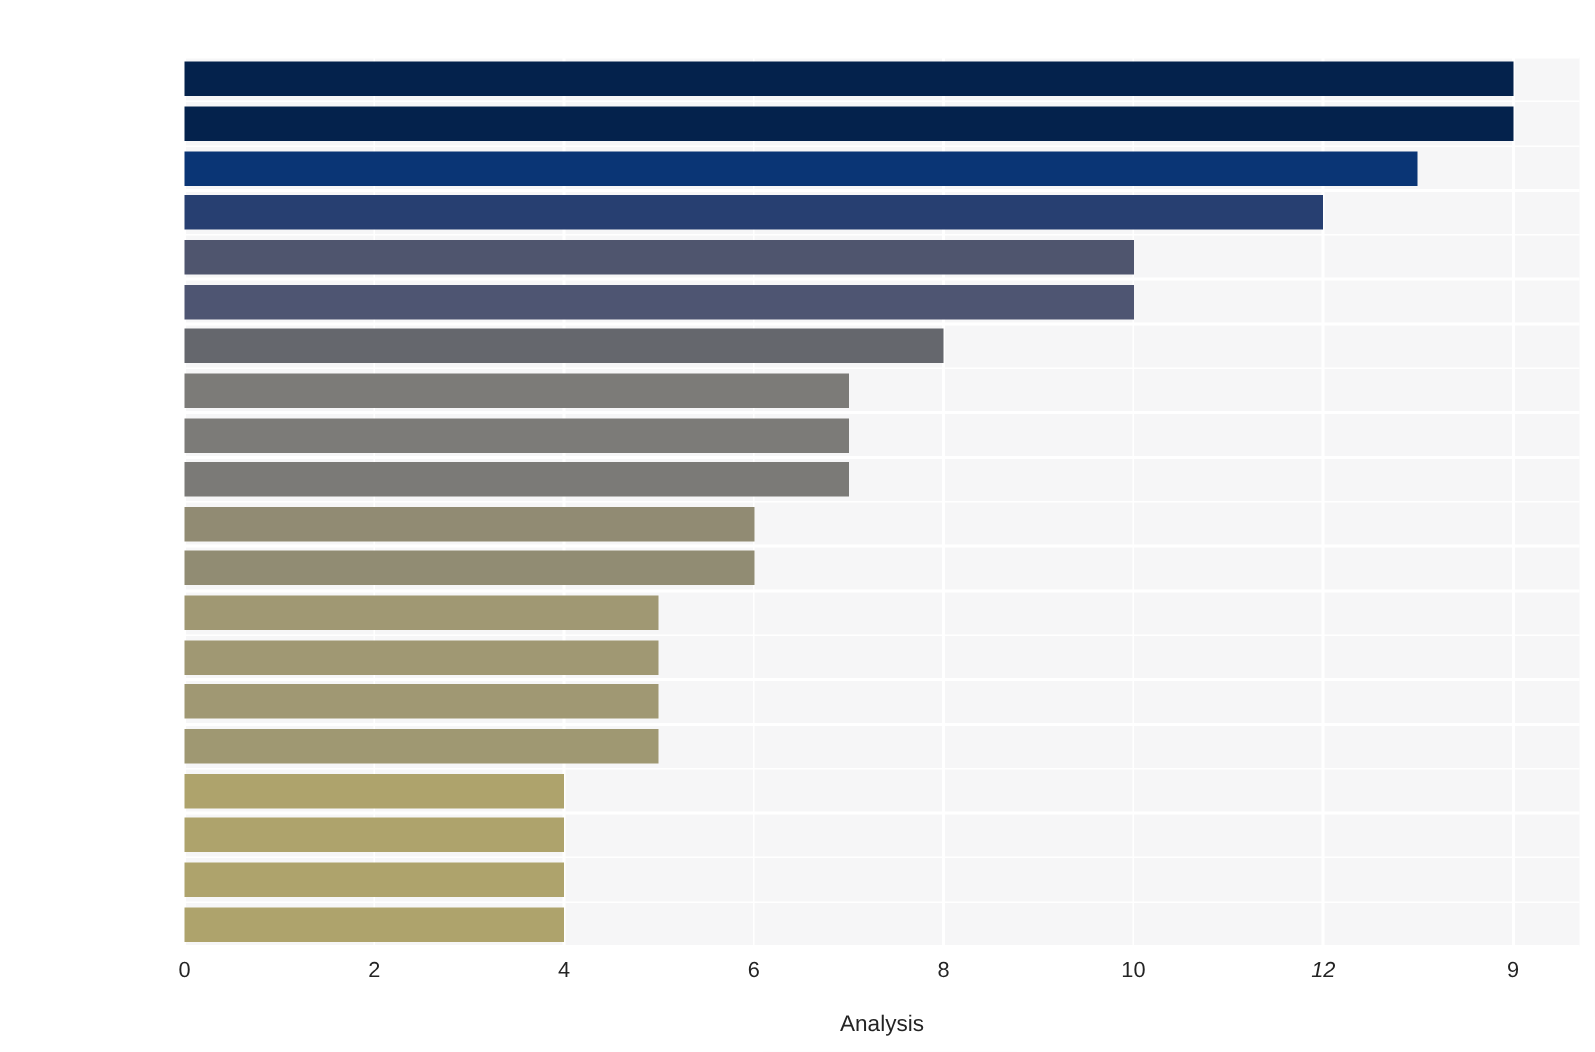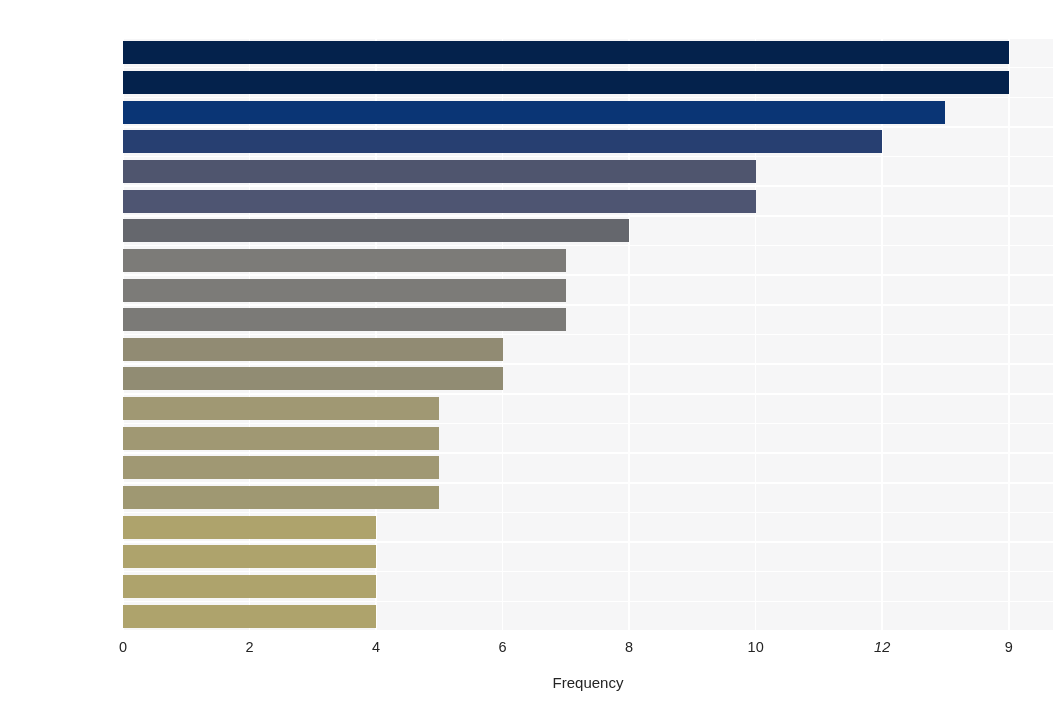--- a/index.html
+++ b/index.html
@@ -217,15 +217,15 @@
       <div class="xtick-label" style="left: 123px;">0</div>
       <div class="xtick-label" style="left: 249.531px;">2</div>
       <div class="xtick-label" style="left: 376.061px;">4</div>
       <div class="xtick-label" style="left: 502.592px;">6</div>
       <div class="xtick-label" style="left: 629.122px;">8</div>
       <div class="xtick-label" style="left: 755.653px;">10</div>
       <div class="xtick-label" style="left: 882.184px; font-style: italic;">12</div>
       <div class="xtick-label" style="left: 1008.71px;">9</div>
     </div>
 
-  <div id="xaxis-label">Frequency</div>
+  <div id="xaxis-label">Analysis</div>
 
 </div>
 
 </body></html>

